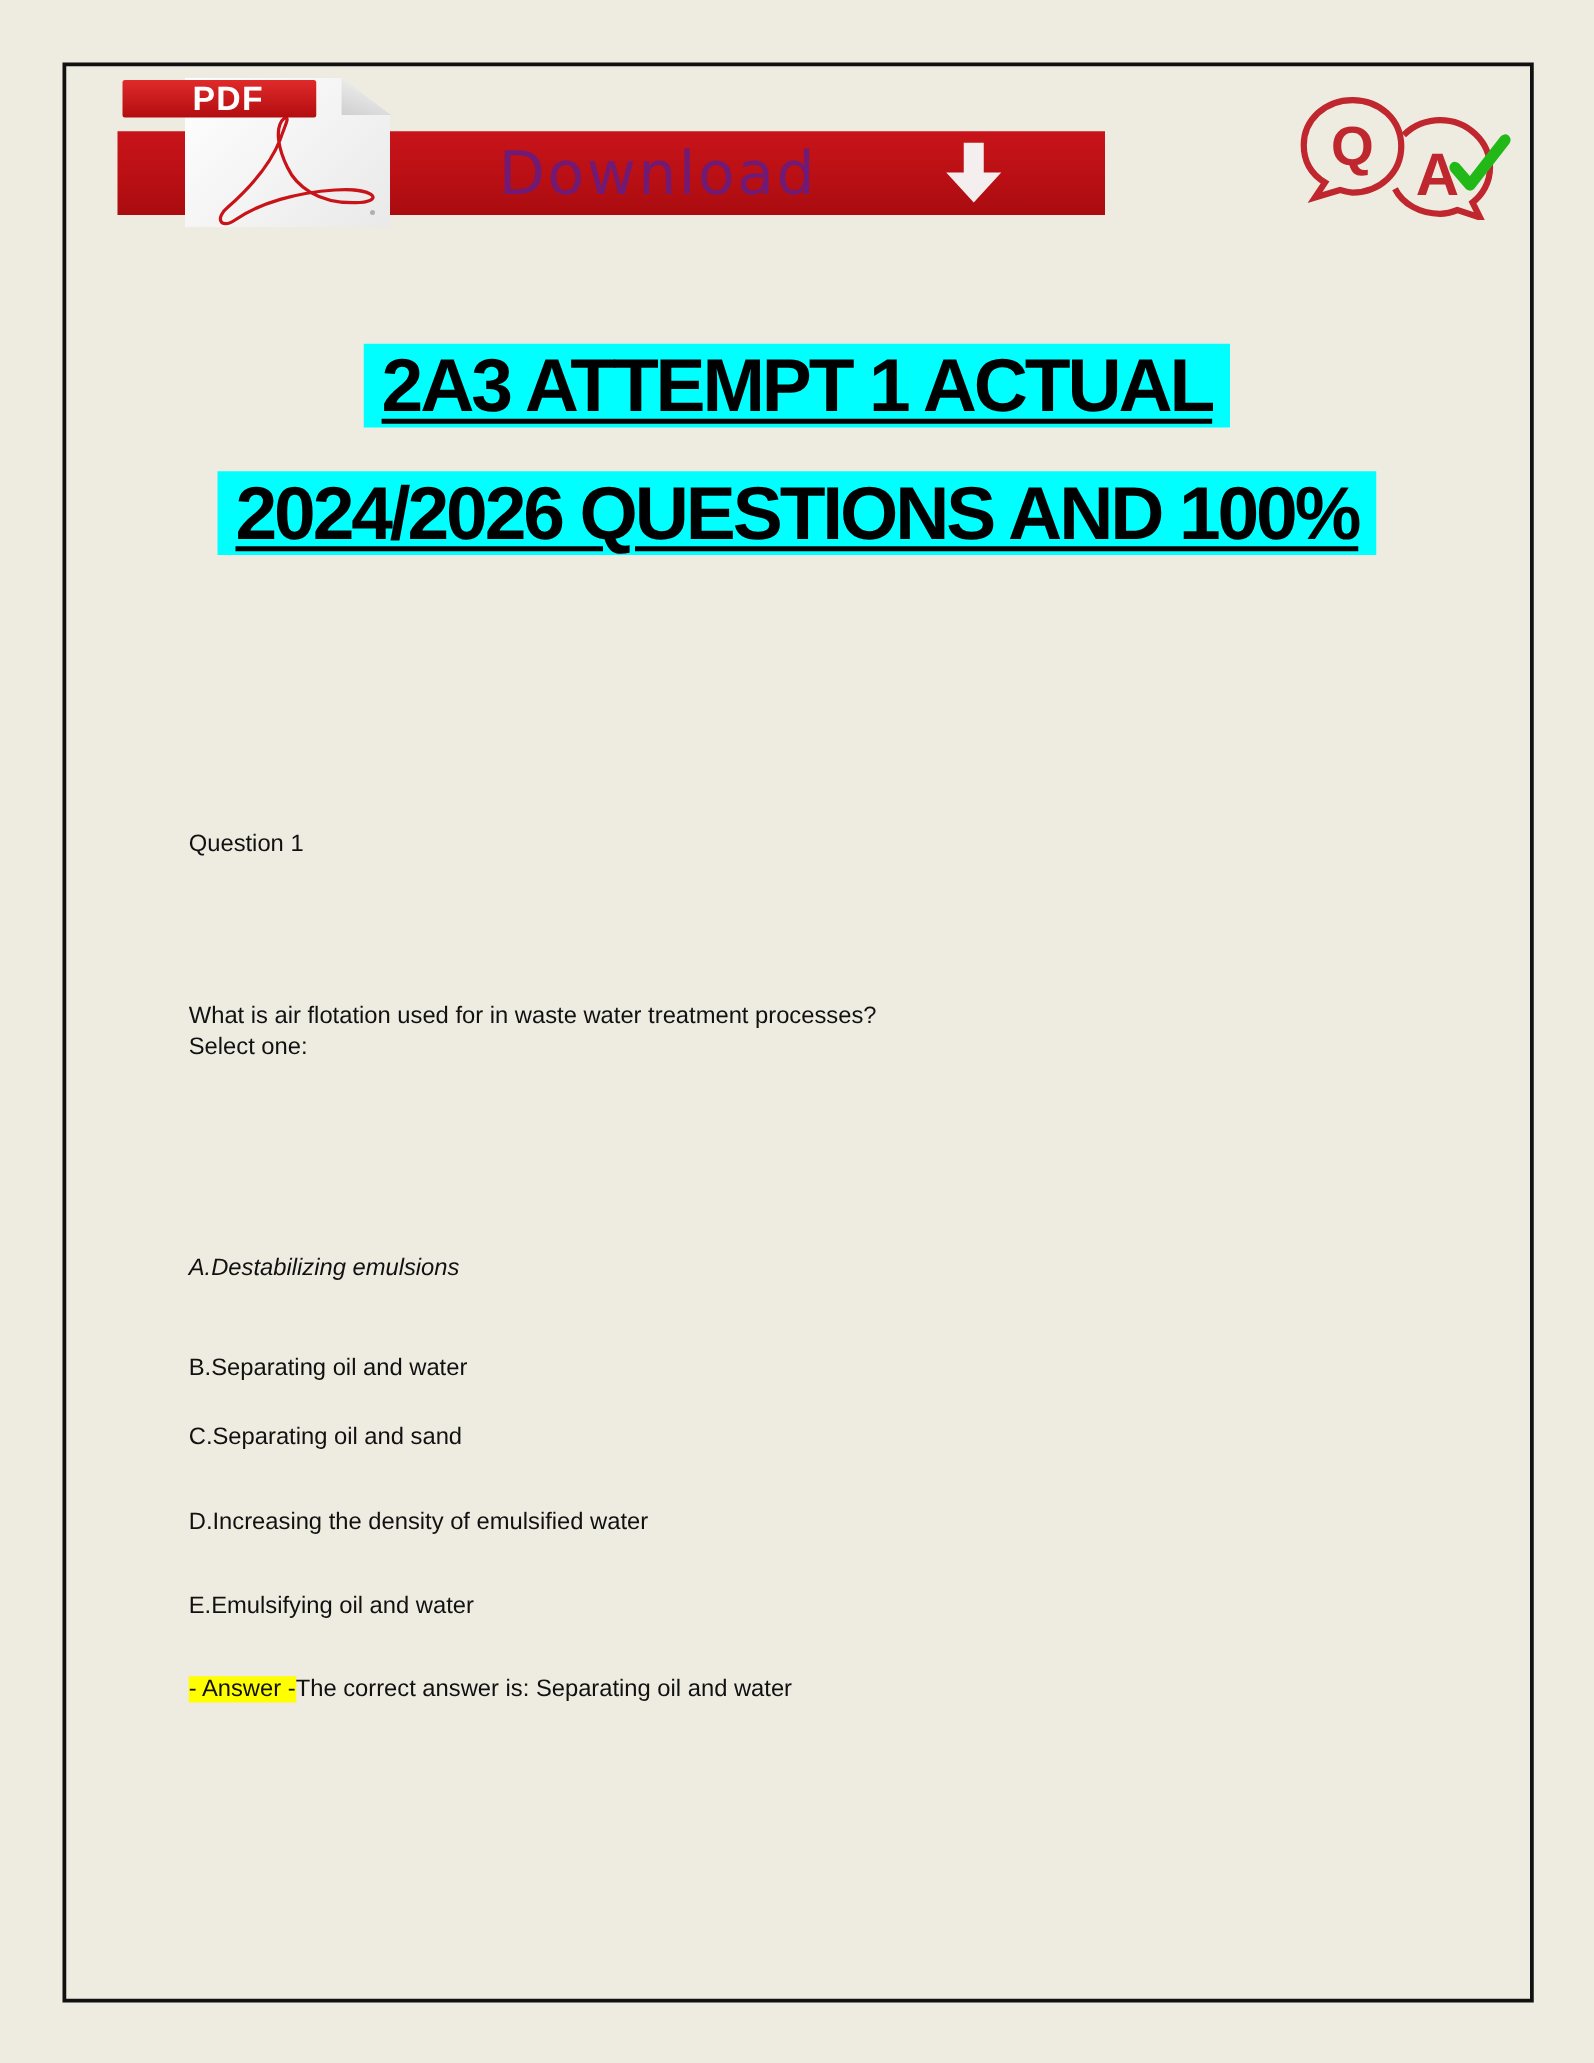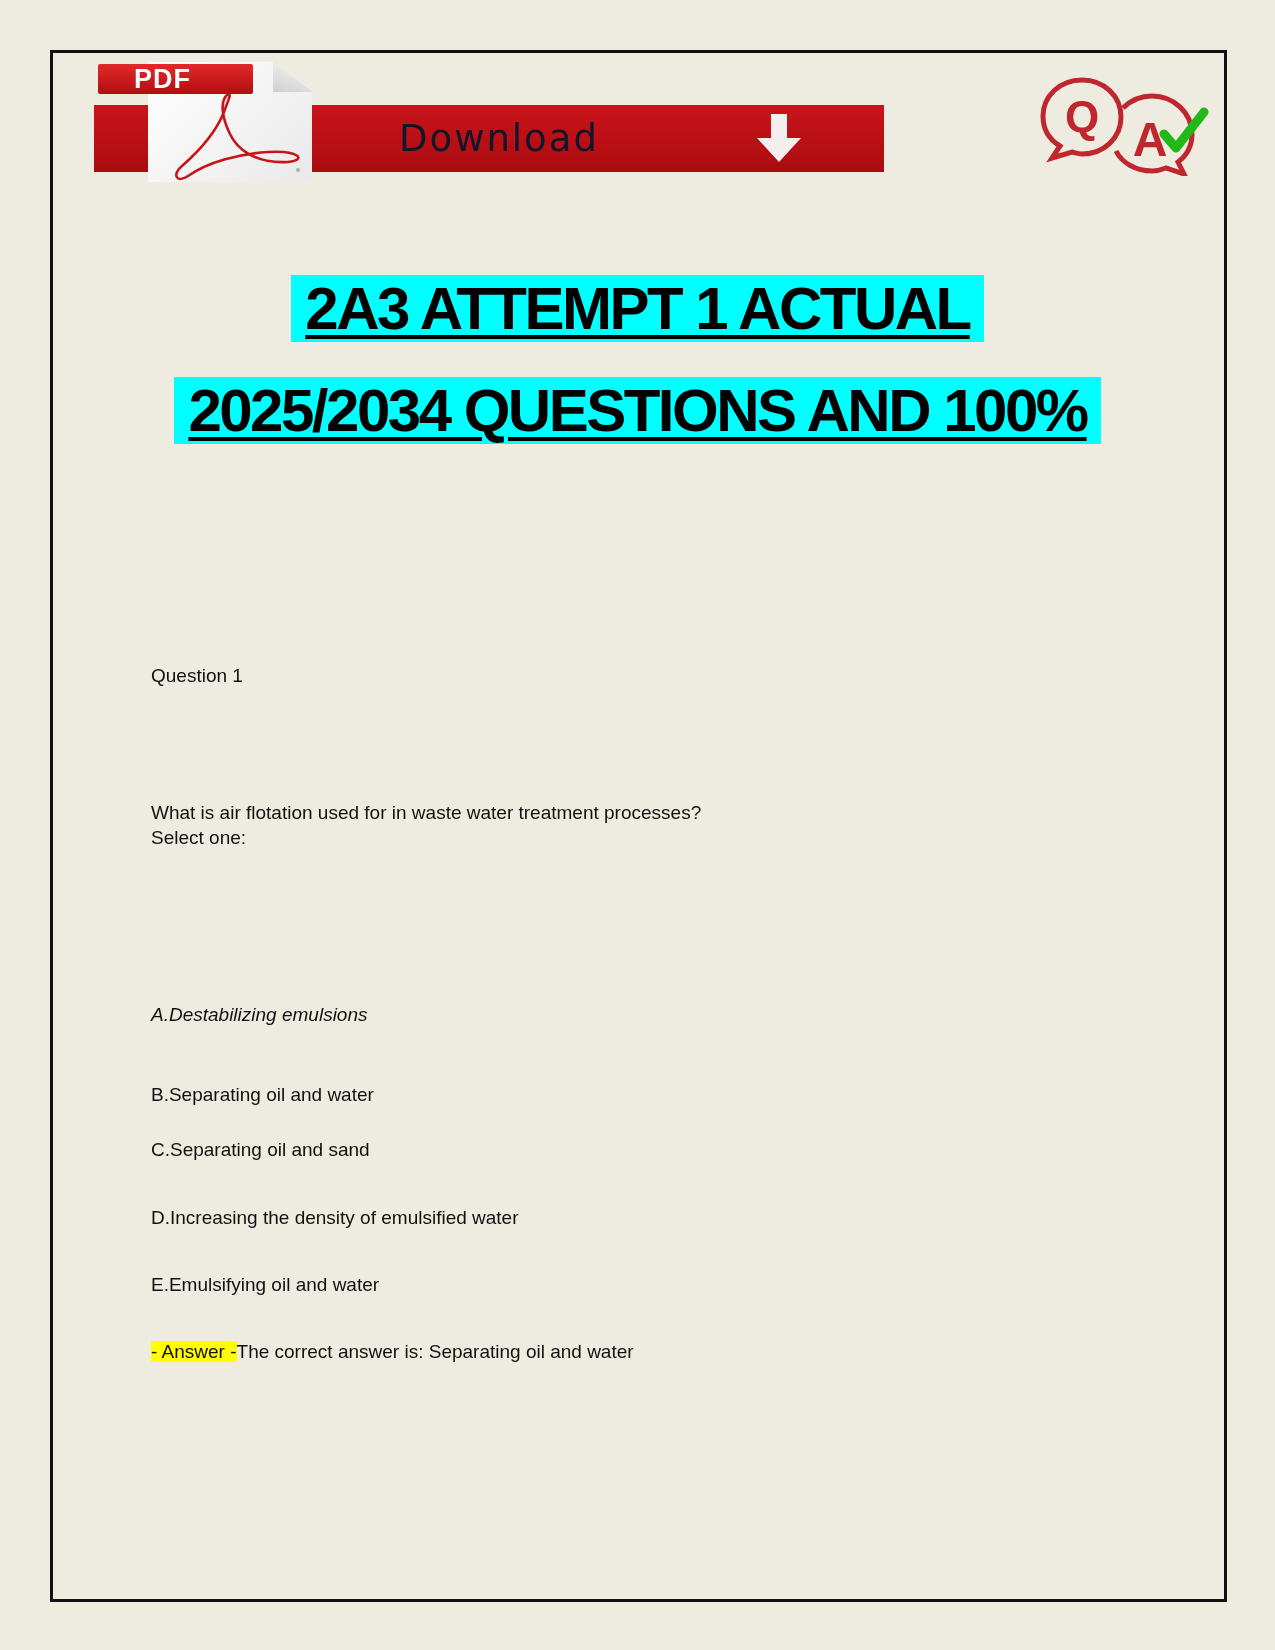--- a/index.html
+++ b/index.html
@@ -17,42 +17,42 @@
       box-sizing: content-box;
     }
     
     .banner { position: absolute; left: 94px; top: 60px; width: 800px; height: 130px; }
     .banner .bar {
       position: absolute; left: 0; top: 45px; width: 790px; height: 67px;
       background: linear-gradient(#c8141a, #b80f14 60%, #a90c10);
     }
     .banner .dl-text {
       position: absolute; left: 305px; top: 49px;
-      font-family: "DejaVu Sans", sans-serif; font-size: 37px; letter-spacing: 2px;
-      color: #0f172a; line-height: 60px;
+      font-family: "DejaVu Sans", sans-serif; font-size: 48px; letter-spacing: 2px;
+      color: #701a75; line-height: 60px;
     }
     .banner .dl-arrow { position: absolute; left: 662px; top: 54px; width: 46px; height: 50px; }
     .banner .doc {
       position: absolute; left: 54px; top: 2px; width: 164px; height: 120px;
       background: linear-gradient(135deg, #ffffff, #e9e9e9);
       clip-path: polygon(0 0, 76% 0, 100% 24%, 100% 100%, 0 100%);
       box-shadow: 0 2px 4px rgba(0,0,0,0.3);
     }
     .banner .fold {
       position: absolute; left: 179px; top: 2px; width: 40px; height: 30px;
       background: linear-gradient(200deg, #f8f8f8, #cfcfcf);
       clip-path: polygon(0 0, 100% 100%, 0 100%);
     }
     .banner .acrobat { position: absolute; left: 64px; top: 32px; width: 150px; height: 90px; }
     .banner .pdf-tab {
       position: absolute; left: 4px; top: 4px; width: 155px; height: 30px;
       background: linear-gradient(#e02a2a, #b30d10);
       border-radius: 2px;
       color: #fff; font-weight: bold; font-size: 27px; line-height: 30px;
-      padding-left: 36px; box-sizing: border-box; letter-spacing: 1px;
+      padding-left: 56px; box-sizing: border-box; letter-spacing: 1px;
     }
     .qa-logo { position: absolute; left: 1038px; top: 76px; width: 172px; height: 100px; }
 
     
     .title { position: absolute; left: 0; width: 1275px; top: 275px; text-align: center; }
     .title-line {
       display: block; height: 67px; margin: 0 auto 35px auto;
     }
     .title-line span {
       display: inline-block;
@@ -98,21 +98,21 @@
   <text x="44" y="56" text-anchor="middle" font-family="Liberation Sans, sans-serif" font-weight="bold" font-size="44" fill="#c0262e">Q</text>
   <text x="112" y="80" text-anchor="middle" font-family="Liberation Sans, sans-serif" font-weight="bold" font-size="48" fill="#c0262e">A</text>
   <path d="M126 58 L138 72 L166 36" fill="none" stroke="#22b818" stroke-width="9" stroke-linecap="round" stroke-linejoin="round"></path>
 </svg>
 
 <div class="title">
   <div class="title-line">
     <span>2A3 ATTEMPT 1 ACTUAL</span>
   </div>
   <div class="title-line">
-    <span>2025/2034 QUESTIONS AND 100%</span>
+    <span>2024/2026 QUESTIONS AND 100%</span>
   </div>
 </div>
 
 <div class="body-text" style="top:659px;">Question 1</div>
 <div class="body-text" style="top:796px;text-align:center;">What is air flotation used for in waste water treatment processes?</div>
 <div class="body-text" style="top:821px;">Select one:</div>
 
 <div class="body-text" style="top:998px;font-style:italic;">A.Destabilizing emulsions</div>
 <div class="body-text" style="top:1066px;margin-top:12px;">B.Separating oil and water</div>
 <div class="body-text" style="top:1133px;">C.Separating oil and sand</div>

